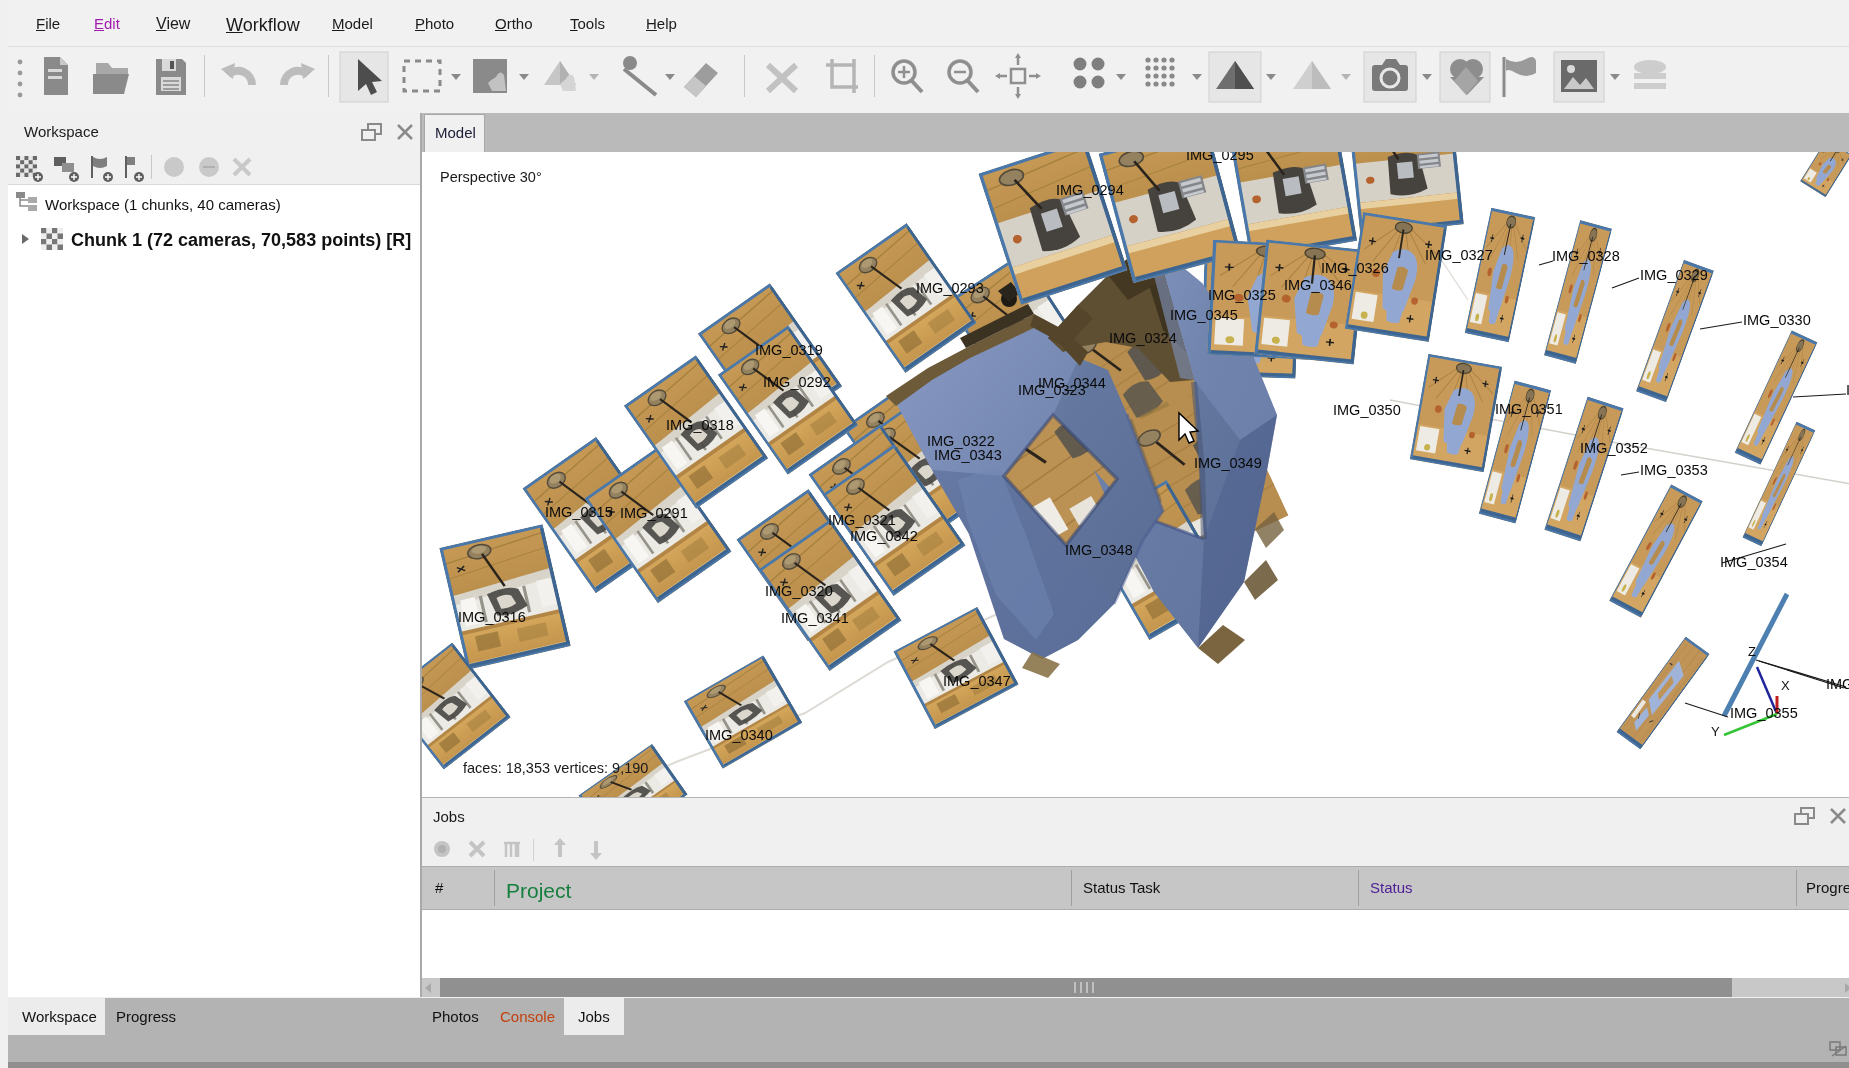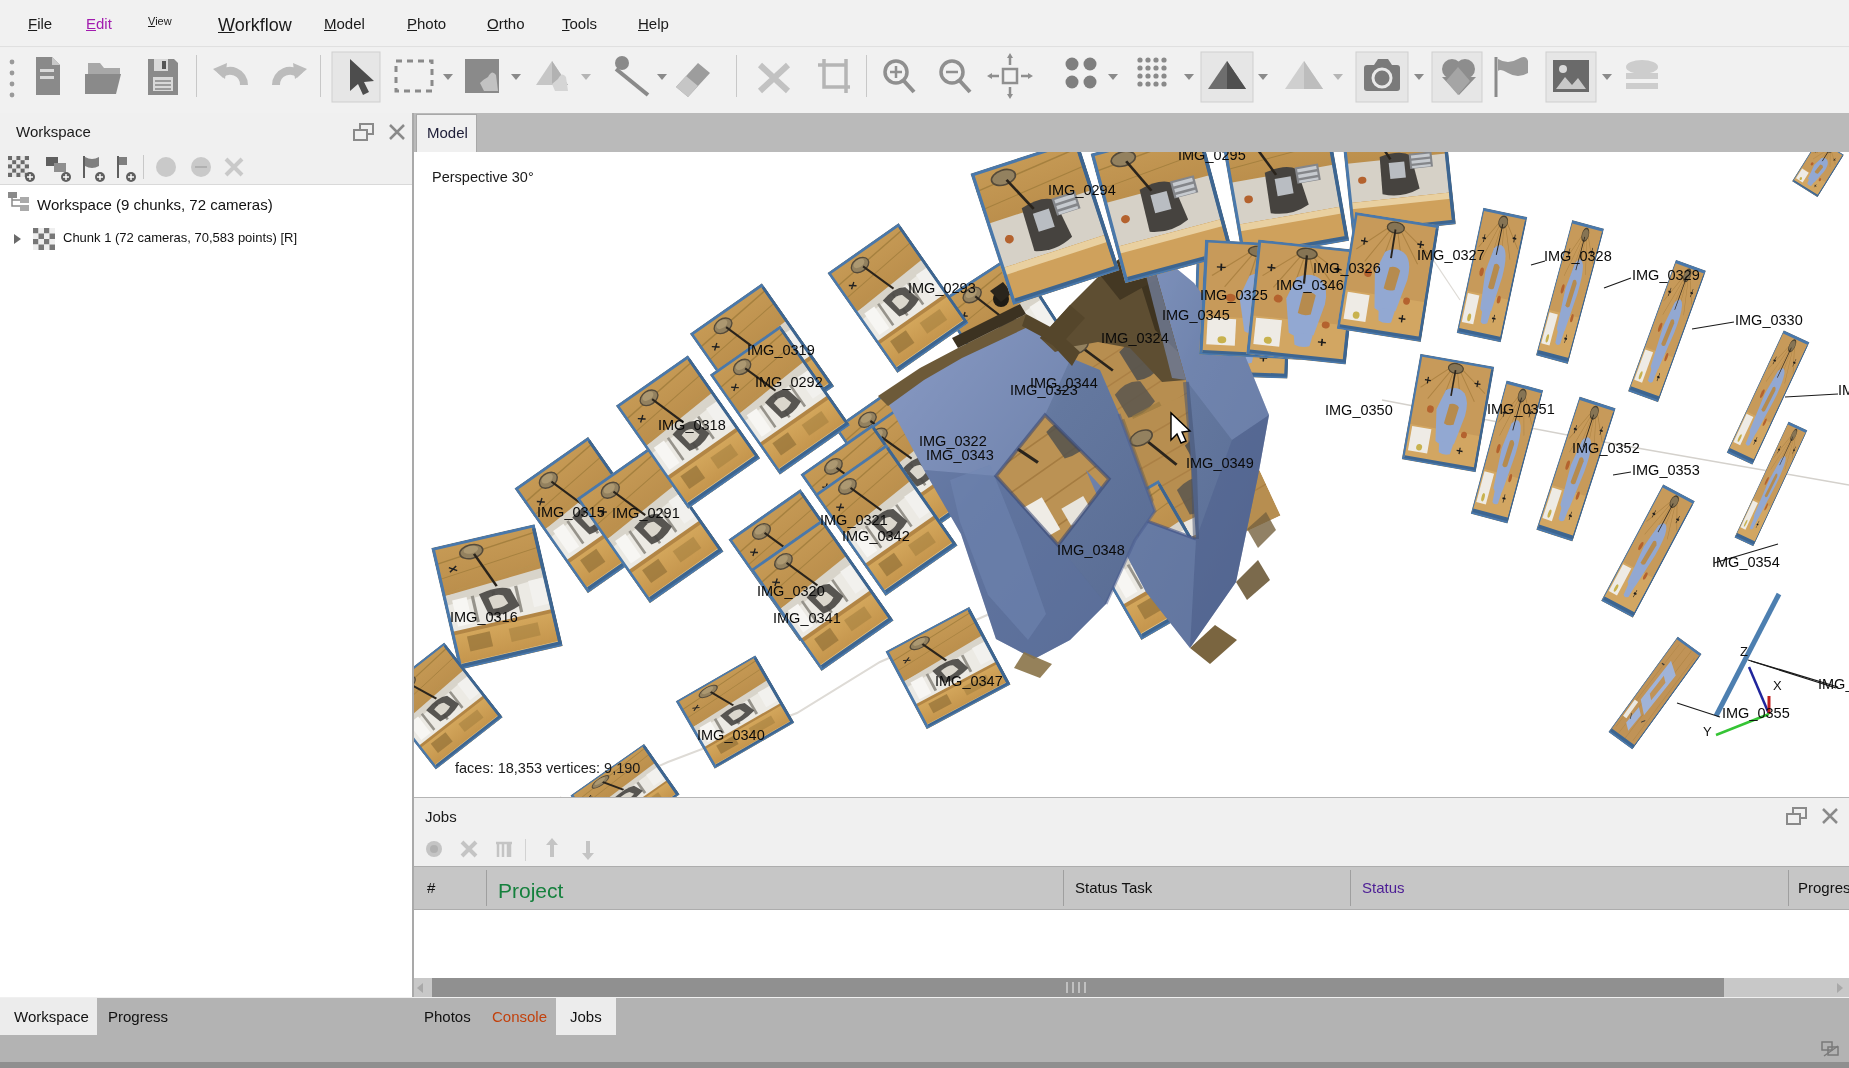--- a/index.html
+++ b/index.html
@@ -1,17 +1,17 @@
 <!DOCTYPE html>
-<html><head><meta charset="utf-8"><style>*{margin:0;padding:0;box-sizing:border-box}html,body{width:1849px;height:1068px;overflow:hidden;font-family:"Liberation Sans",sans-serif;background:#f0f0f0}.abs{position:absolute}#wrap{position:absolute;left:0;top:0;width:1612px;height:1068px;filter:blur(0.45px)}</style></head><body>
+<html><head><meta charset="utf-8"><style>*{margin:0;padding:0;box-sizing:border-box}html,body{width:1849px;height:1068px;overflow:hidden;font-family:"Liberation Sans",sans-serif;background:#f0f0f0}.abs{position:absolute}#wrap{position:absolute;left:8px;top:0;width:1612px;height:1068px;filter:blur(0.45px)}</style></head><body>
 <div id="wrap">
     <div class="abs" style="left:0;top:0;width:1849px;height:47px;background:#f1f1f1;border-bottom:1px solid #e0e0e0"></div>
     <div class="abs" style="left:28px;top:15px;font-size:15px;color:#1a1a1a"><span style="text-decoration:underline">F</span>ile</div>
     <div class="abs" style="left:86px;top:15px;font-size:15px;color:#a21caf"><span style="text-decoration:underline">E</span>dit</div>
-    <div class="abs" style="left:148px;top:15px;font-size:11px;color:#1a1a1a"><span style="text-decoration:underline">V</span>iew</div>
+    <div class="abs" style="left:148px;top:15px;font-size:16px;color:#1a1a1a"><span style="text-decoration:underline">V</span>iew</div>
     <div class="abs" style="left:218px;top:15px;font-size:18px;color:#1a1a1a"><span style="text-decoration:underline">W</span>orkflow</div>
     <div class="abs" style="left:324px;top:15px;font-size:15px;color:#1a1a1a"><span style="text-decoration:underline">M</span>odel</div>
     <div class="abs" style="left:407px;top:15px;font-size:15px;color:#1a1a1a"><span style="text-decoration:underline">P</span>hoto</div>
     <div class="abs" style="left:487px;top:15px;font-size:15px;color:#1a1a1a"><span style="text-decoration:underline">O</span>rtho</div>
     <div class="abs" style="left:562px;top:15px;font-size:15px;color:#1a1a1a"><span style="text-decoration:underline">T</span>ools</div>
     <div class="abs" style="left:638px;top:15px;font-size:15px;color:#1a1a1a"><span style="text-decoration:underline">H</span>elp</div>
     <div class="abs" style="left:0;top:48px;width:1849px;height:65px;background:#f1f1f1"></div>
     <svg style="position:absolute;left:0;top:47px" width="1849" height="66" viewBox="0 0 1849 66">
       <circle cx="12" cy="15" r="2.4" fill="#9a9a9a"></circle>
       <circle cx="12" cy="26" r="2.4" fill="#9a9a9a"></circle>
@@ -186,22 +186,22 @@
       <rect x="49.5" y="47.5" width="5.5" height="5.5" fill="#777"></rect>
       <rect x="33.0" y="53.0" width="5.5" height="5.5" fill="#777"></rect>
       <rect x="38.5" y="53.0" width="5.5" height="5.5" fill="#eee"></rect>
       <rect x="44.0" y="53.0" width="5.5" height="5.5" fill="#777"></rect>
       <rect x="49.5" y="53.0" width="5.5" height="5.5" fill="#eee"></rect>
       <rect x="33.0" y="58.5" width="5.5" height="5.5" fill="#eee"></rect>
       <rect x="38.5" y="58.5" width="5.5" height="5.5" fill="#777"></rect>
       <rect x="44.0" y="58.5" width="5.5" height="5.5" fill="#eee"></rect>
       <rect x="49.5" y="58.5" width="5.5" height="5.5" fill="#777"></rect>
     </svg>
-    <div class="abs" style="left:37px;top:196px;font-size:15px;color:#111">Workspace (9 chunks, 72 cameras)</div>
-    <div class="abs" style="left:63px;top:230px;font-size:13px;font-weight:normal;color:#111">Chunk 1 (72 cameras, 70,583 points) [R]</div>
+    <div class="abs" style="left:37px;top:196px;font-size:15px;color:#111">Workspace (1 chunks, 40 cameras)</div>
+    <div class="abs" style="left:63px;top:230px;font-size:18px;font-weight:bold;color:#111">Chunk 1 (72 cameras, 70,583 points) [R]</div>
     <div class="abs" style="left:412px;top:113px;width:2px;height:884px;background:#a9a9a9"></div>
     <svg style="position:absolute;left:414px;top:152px" width="1435" height="645" viewBox="414 152 1435 645" font-family="Liberation Sans, sans-serif">
       <defs>
 <linearGradient id="gwood" x1="0" y1="0" x2="0" y2="1">
  <stop offset="0" stop-color="#c69a55"></stop>
           <stop offset="1" stop-color="#aa7d3e"></stop>
 </linearGradient>
 <linearGradient id="gfloor" x1="0" y1="0" x2="0" y2="1">
  <stop offset="0" stop-color="#d3a65b"></stop>
           <stop offset="1" stop-color="#c2924a"></stop>

